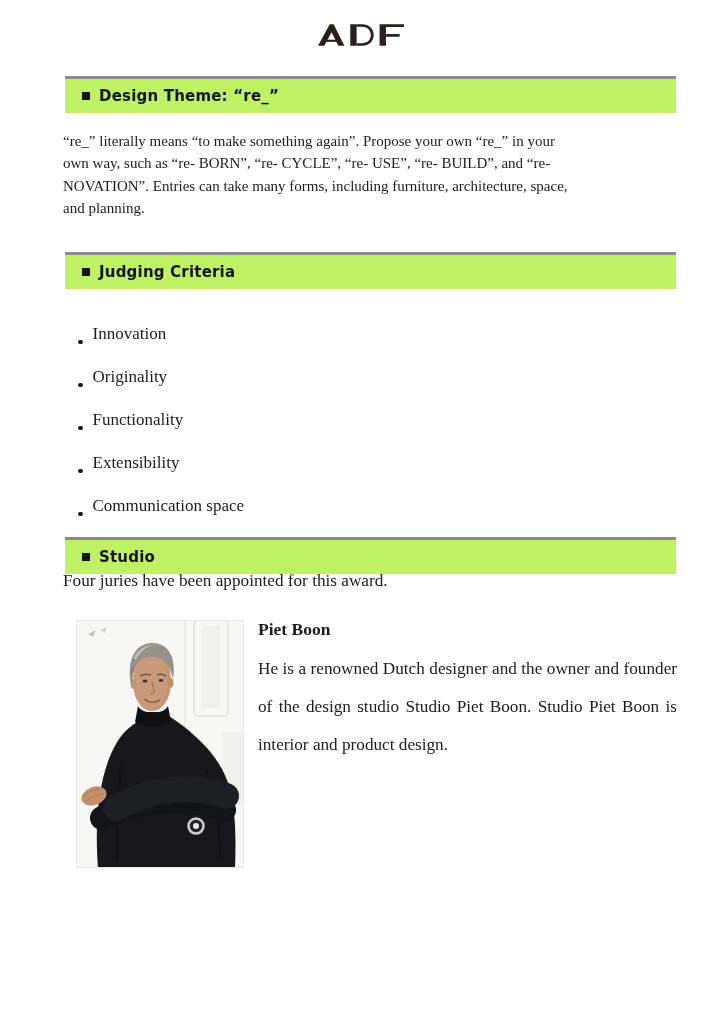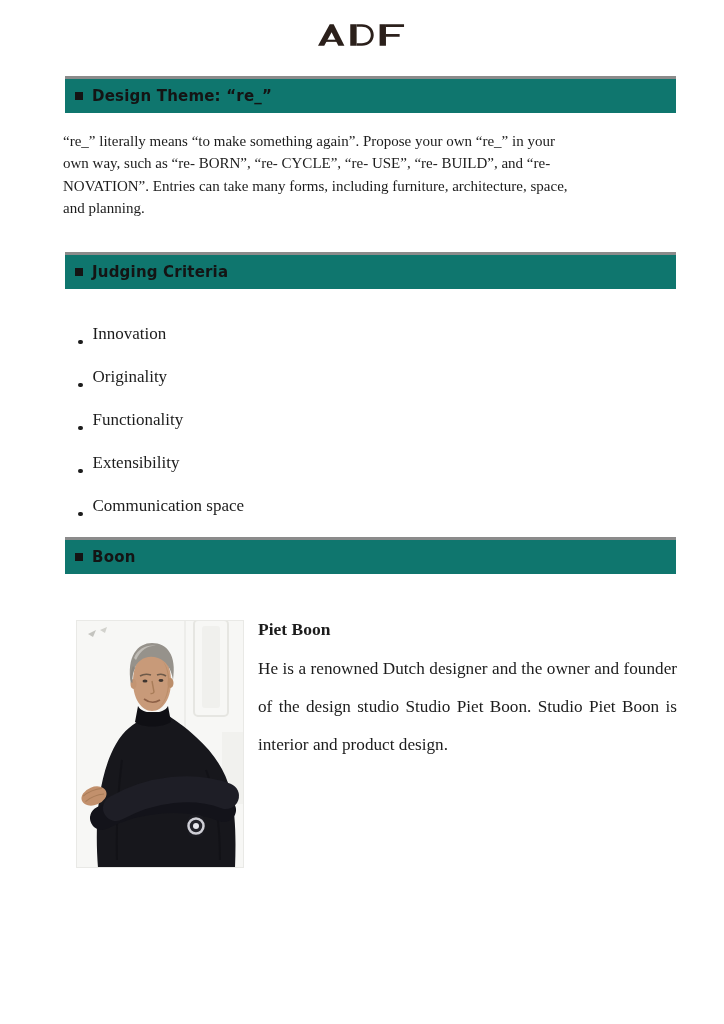--- a/index.html
+++ b/index.html
@@ -4,22 +4,22 @@
 <style>
   html,body{margin:0;padding:0;background:#ffffff;}
   .page{
     position:relative;width:724px;height:1024px;background:#ffffff;
     font-family:"Liberation Serif",serif;color:#1c1c1c;overflow:hidden;
   }
   .logo-wrap{position:absolute;top:23px;left:0;width:100%;text-align:center;}
   .logo-wrap svg{display:inline-block;}
   .section-bar{
     position:absolute;left:65px;width:611px;height:37px;box-sizing:border-box;
-    background:#0f766e;border-top:3px solid #8b8b8b;
-    display:flex;align-items:center;padding-left:10px;
+    background:#bef264;border-top:3px solid #8b8b8b;
+    display:flex;align-items:center;padding-left:17px;
     font-family:"DejaVu Sans","Liberation Sans",sans-serif;
     font-weight:bold;font-size:15px;color:#141414;letter-spacing:.2px;
   }
   .bar1{top:76px}.bar2{top:252px}.bar3{top:537px}
   .marker{width:8px;height:8px;background:#141414;margin-right:9px;flex:none;}
   .para{position:absolute;left:63px;width:616px;font-size:15px;line-height:22.4px;}
   .para1{top:130px}
   .criteria{position:absolute;left:64px;top:301px;width:420px;font-size:17px;}
   .criteria .item{height:43px;display:flex;align-items:flex-end;}
   .dot{width:4.5px;height:4.5px;border-radius:50%;background:#1c1c1c;margin:7px 10px 0 14px;flex:none;}
@@ -83,22 +83,23 @@
       <span>Extensibility</span>
     </div>
     <div class="item">
       <span class="dot"></span>
       <span>Communication space</span>
     </div>
   </div>
 
   <div class="section-bar bar3">
     <span class="marker"></span>
-    <span>Boon</span>
+    <span>Studio</span>
   </div>
+  <div class="intro">Four juries have been appointed for this award.</div>
 
   <div class="photo">
     <svg width="168" height="248" viewBox="0 0 168 248">
       <rect width="168" height="248" fill="#f7f7f5"></rect>
 
       <rect x="108" y="0" width="2" height="248" fill="#ededea"></rect>
       <rect x="118" y="0" width="34" height="96" rx="4" fill="none" stroke="#e6e6e2" stroke-width="2"></rect>
       <rect x="126" y="6" width="18" height="82" rx="3" fill="#f0f0ed"></rect>
       <rect x="146" y="112" width="22" height="72" fill="#f1f1ee"></rect>
       <path d="M12 14 l8 -4 l-3 7 Z" fill="#c4c4bf"></path>

